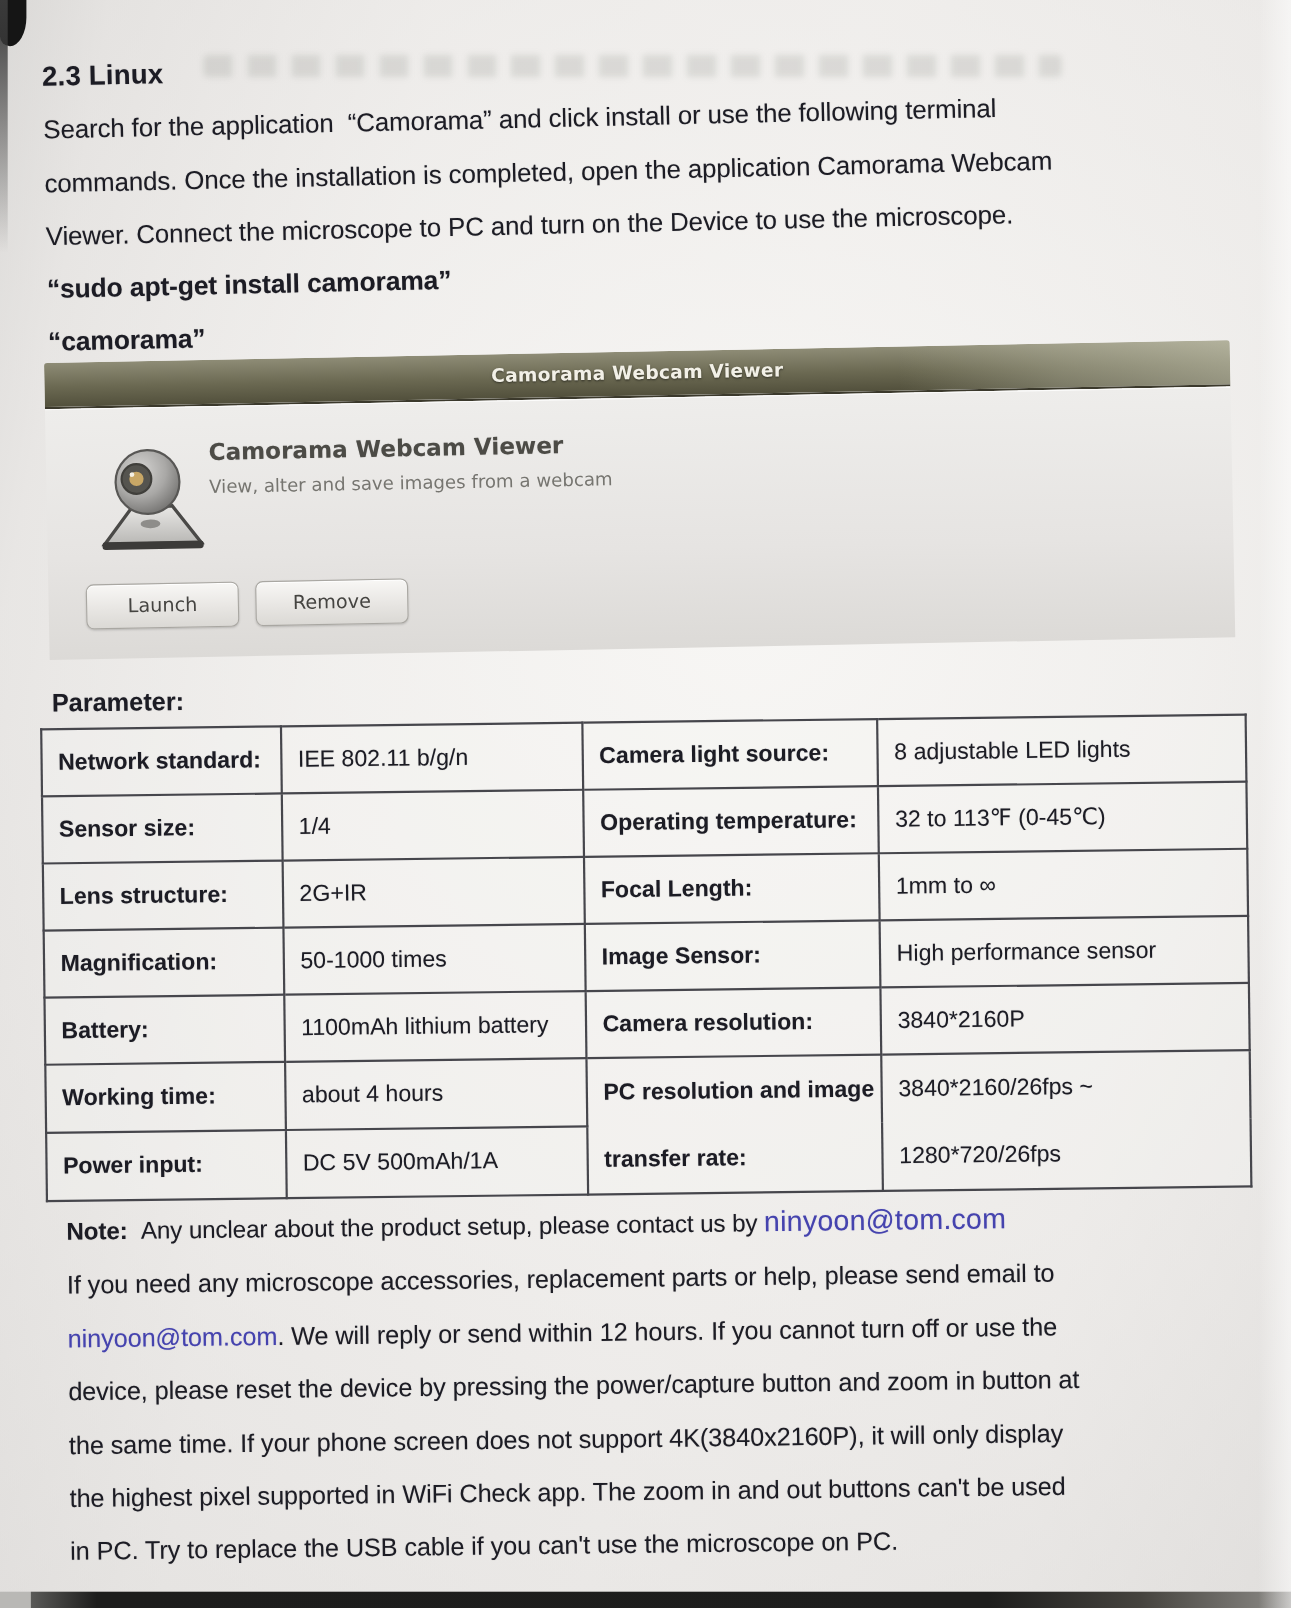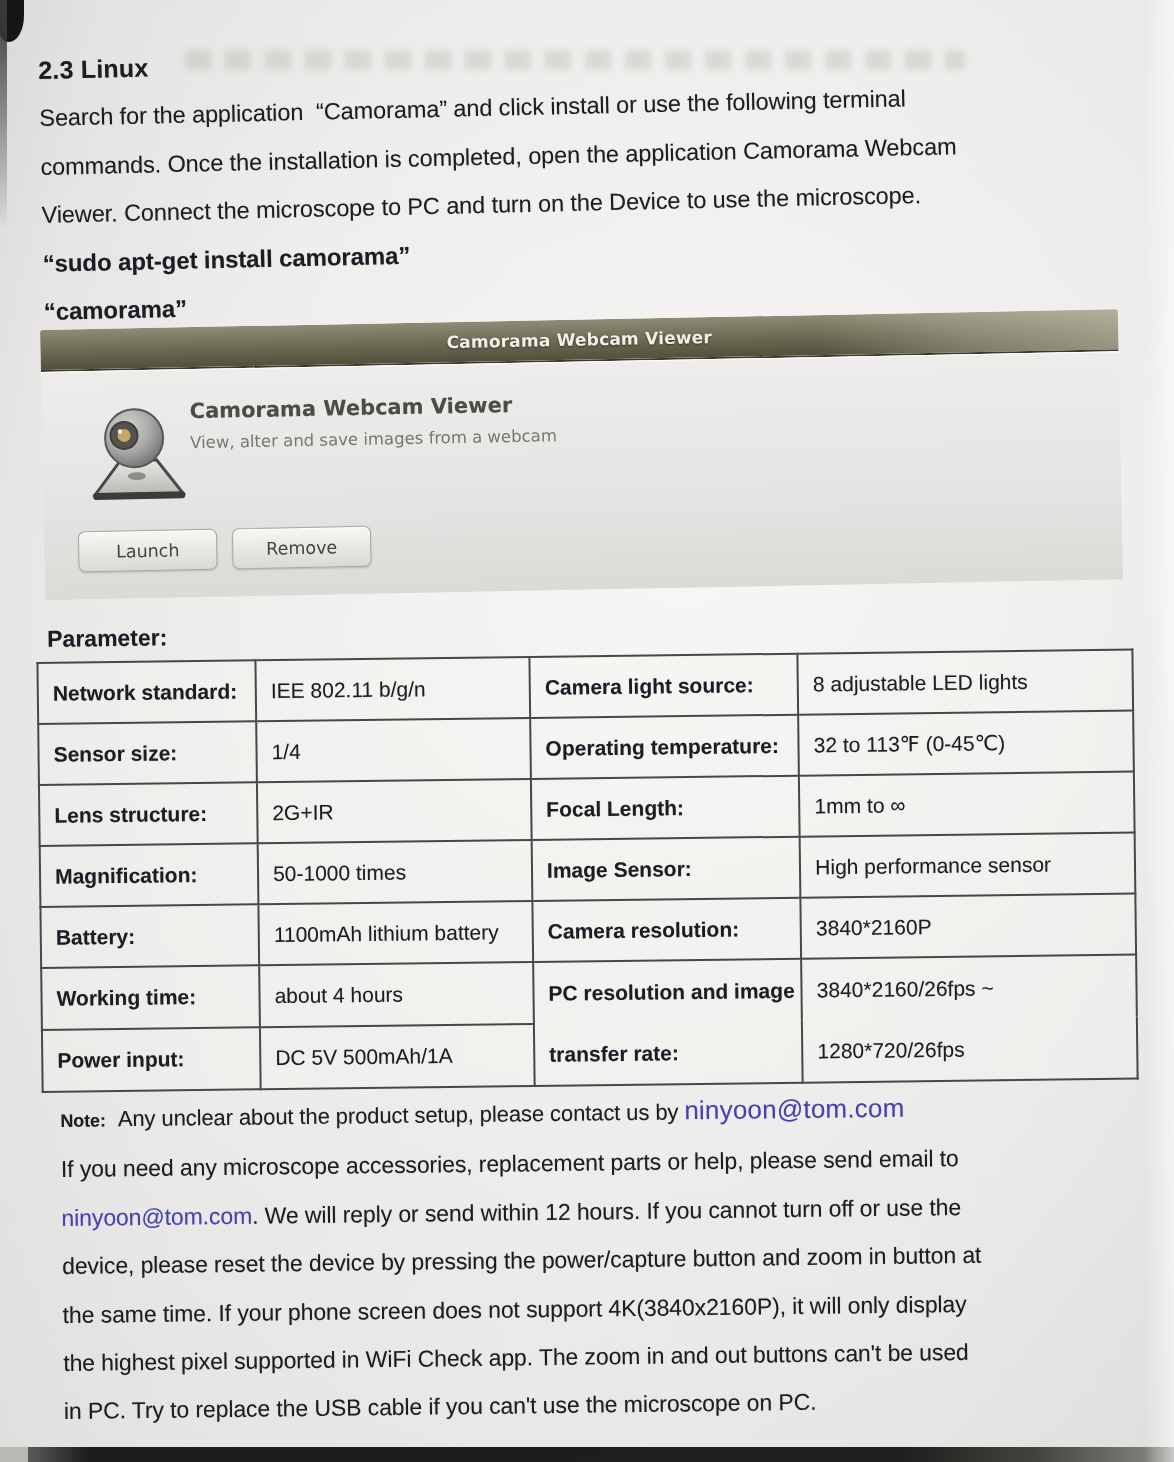--- a/index.html
+++ b/index.html
@@ -71,21 +71,21 @@
     font-size:21px; padding:0 6px 0 14px; white-space:nowrap; }
   .ptable td.lbl { font-weight:bold; }
   .ptable .two-line div { line-height:61px; }
 
   
   .note { position:absolute; top:1094px; left:60px; width:1090px;
     transform:rotate(-0.7deg); transform-origin:0 0;
     text-shadow:0 0 1px rgba(20,20,30,.28); }
   .note .nline { font-size:23px; line-height:48.4px; white-space:nowrap; letter-spacing:-.1px; }
   .note .nl1 { font-size:22px; }
-  .note-label { font-weight:bold; font-size:18px; margin-right:12px; }
+  .note-label { font-weight:bold; font-size:22px; margin-right:12px; }
   .email { color:#4543ae; text-shadow:0 0 1px rgba(69,67,174,.3); text-decoration:none; }
   .email-lg { font-size:26px; letter-spacing:.2px; }
 </style>
 </head>
 <body>
 
 <div class="page">
 
   <div class="ghost-bleed"></div>
   <div class="corner-mark"></div>

